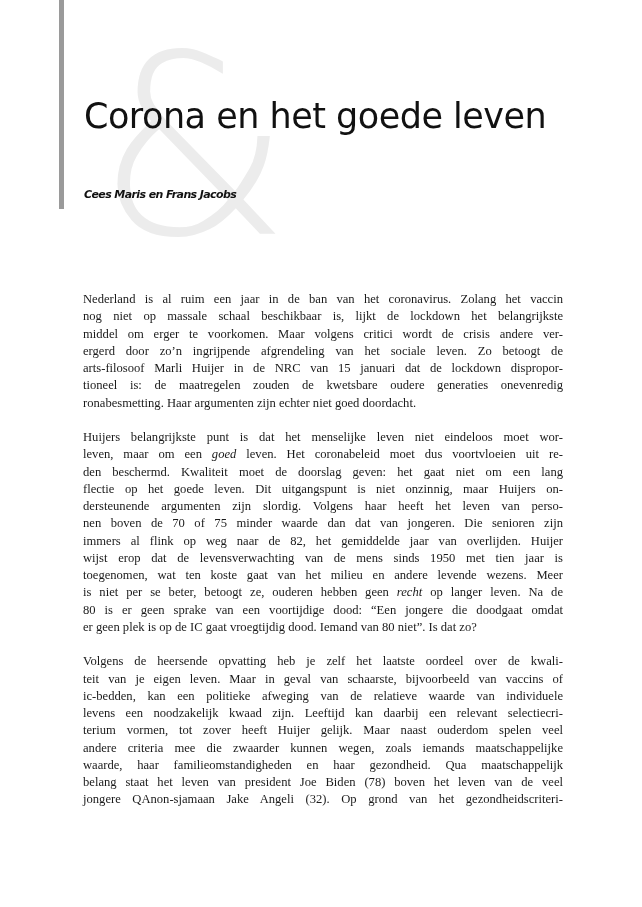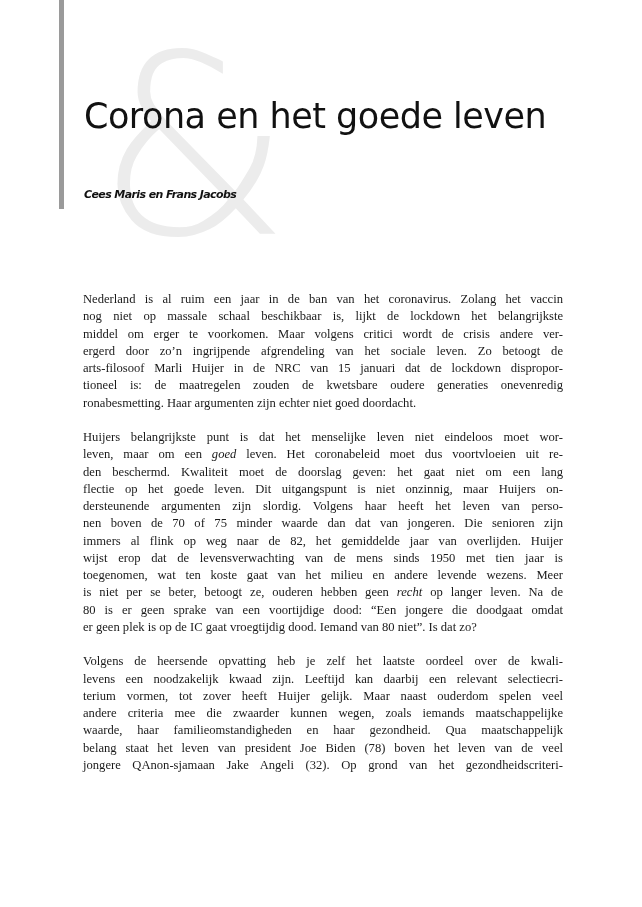--- a/index.html
+++ b/index.html
@@ -41,20 +41,22 @@
       <span class="line">nen boven de 70 of 75 minder waarde dan dat van jongeren. Die senioren zijn</span>
       <span class="line">immers al flink op weg naar de 82, het gemiddelde jaar van overlijden. Huijer</span>
       <span class="line">wijst erop dat de levensverwachting van de mens sinds 1950 met tien jaar is</span>
       <span class="line">toegenomen, wat ten koste gaat van het milieu en andere levende wezens. Meer</span>
       <span class="line">is niet per se beter, betoogt ze, ouderen hebben geen <em>recht</em> op langer leven. Na de</span>
       <span class="line">80 is er geen sprake van een voortijdige dood: “Een jongere die doodgaat omdat</span>
       <span class="line last">er geen plek is op de IC gaat vroegtijdig dood. Iemand van 80 niet”. Is dat zo?</span>
     </p>
     <p>
       <span class="line">Volgens de heersende opvatting heb je zelf het laatste oordeel over de kwali-</span>
+      <span class="line">teit van je eigen leven. Maar in geval van schaarste, bijvoorbeeld van vaccins of</span>
+      <span class="line">ic-bedden, kan een politieke afweging van de relatieve waarde van individuele</span>
       <span class="line">levens een noodzakelijk kwaad zijn. Leeftijd kan daarbij een relevant selectiecri-</span>
       <span class="line">terium vormen, tot zover heeft Huijer gelijk. Maar naast ouderdom spelen veel</span>
       <span class="line">andere criteria mee die zwaarder kunnen wegen, zoals iemands maatschappelijke</span>
       <span class="line">waarde, haar familieomstandigheden en haar gezondheid. Qua maatschappelijk</span>
       <span class="line">belang staat het leven van president Joe Biden (78) boven het leven van de veel</span>
       <span class="line">jongere QAnon-sjamaan Jake Angeli (32). Op grond van het gezondheidscriteri-</span>
     </p>
   </div>
 
 </body></html>

